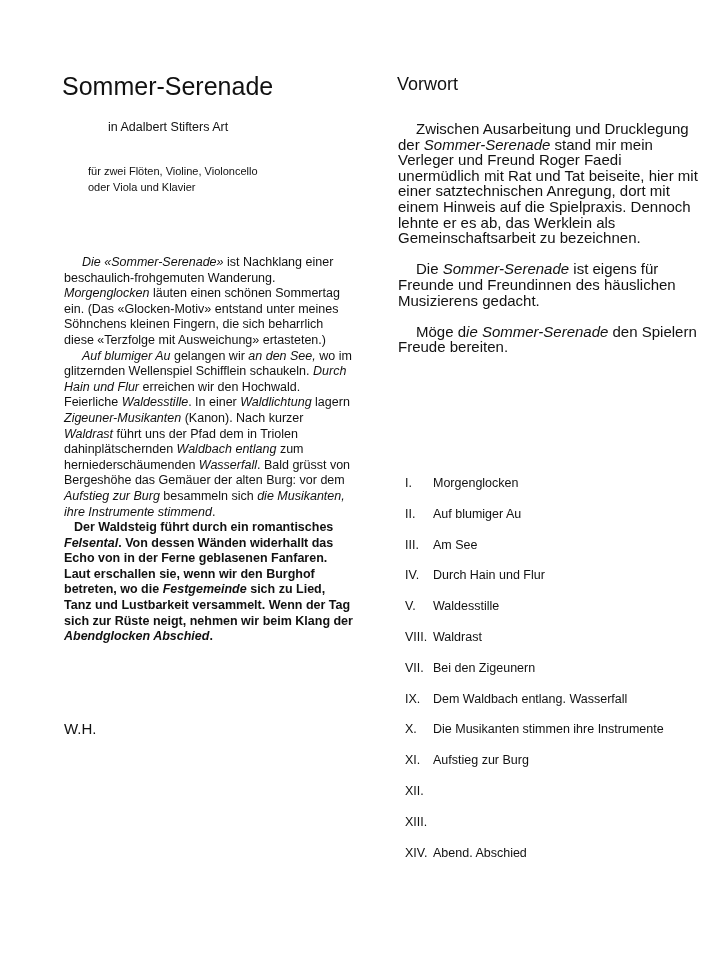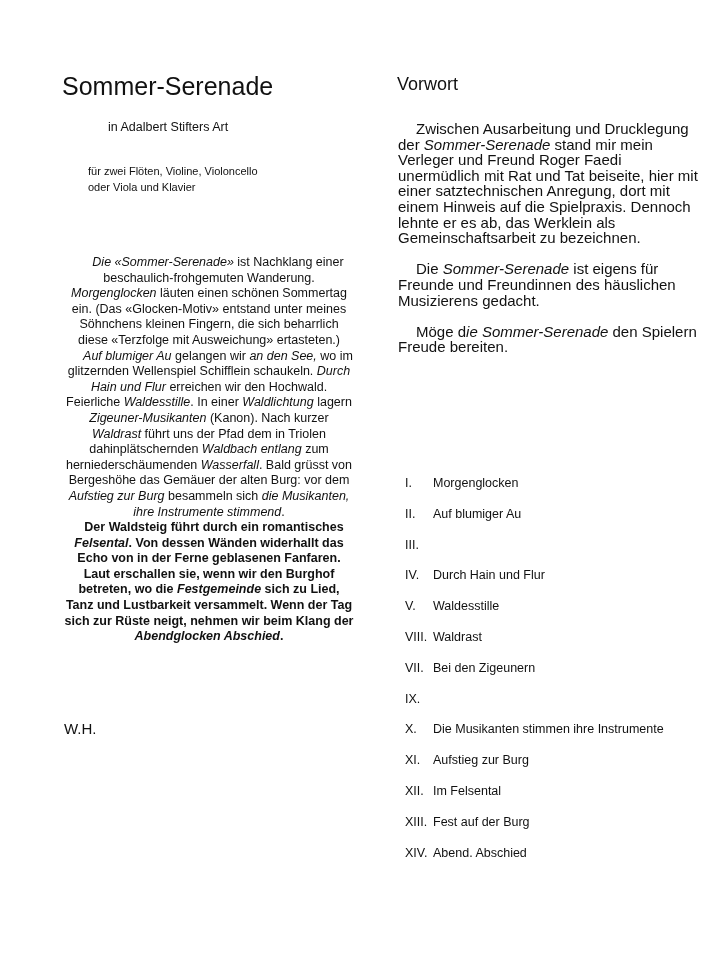--- a/index.html
+++ b/index.html
@@ -6,21 +6,21 @@
     body { width: 705px; height: 957px; position: relative; overflow: hidden;
            font-family: "Liberation Sans", sans-serif; color: #111; }
     .col { position: absolute; top: 0; }
     .left { left: 62px; width: 300px; }
     .right { left: 397px; width: 300px; }
     h1.title { position: absolute; top: 72px; left: 0; margin: 0; font-weight: normal;
                font-size: 25px; letter-spacing: 0px; white-space: nowrap; color: #111; }
     .subtitle { position: absolute; top: 120px; left: 2px; font-size: 12.5px; white-space: nowrap; padding-left: 44px; }
     .instr { position: absolute; top: 163px; left: 4px; font-size: 11px; line-height: 16px; white-space: pre-line; margin-left: 22px; }
     .prose { position: absolute; top: 255px; left: 2px; width: 290px; font-size: 12.5px; line-height: 15.6px; }
-    .prose p { margin: 0; text-align: center; }
+    .prose p { margin: 0; }
     .prose .ind { text-indent: 18px; }
     .prose .ind2 { text-indent: 10px; font-weight: bold; }
     .sig { position: absolute; top: 720px; left: 2px; font-size: 15px; }
     h2.vtitle { position: absolute; top: 74px; left: 0; margin: 0; font-weight: normal; font-size: 18px; }
     .vprose { position: absolute; top: 121px; left: 1px; width: 300px; font-size: 15px; line-height: 15.6px; }
     .vprose p { margin: 0 0 15.6px 0; text-indent: 18px; }
     .toc { position: absolute; top: 476px; left: 8px; width: 280px; font-size: 12.5px; }
     .toc-item { display: flex; margin-bottom: 15.6px; line-height: 15.2px; }
     .toc-num { width: 28px; flex: 0 0 28px; }
     .toc-label { flex: 1; }
@@ -53,54 +53,54 @@
       <div class="toc-item">
         <span class="toc-num">I.</span>
         <span class="toc-label">Morgenglocken</span>
       </div>
       <div class="toc-item">
         <span class="toc-num">II.</span>
         <span class="toc-label">Auf blumiger Au</span>
       </div>
       <div class="toc-item">
         <span class="toc-num">III.</span>
+        <span class="toc-label">Am See</span>
       </div>
       <div class="toc-item">
         <span class="toc-num">IV.</span>
         <span class="toc-label">Durch Hain und Flur</span>
       </div>
       <div class="toc-item">
         <span class="toc-num">V.</span>
         <span class="toc-label">Waldesstille</span>
       </div>
       <div class="toc-item">
         <span class="toc-num">VIII.</span>
         <span class="toc-label">Waldrast</span>
       </div>
       <div class="toc-item">
         <span class="toc-num">VII.</span>
         <span class="toc-label">Bei den Zigeunern</span>
       </div>
       <div class="toc-item">
         <span class="toc-num">IX.</span>
+        <span class="toc-label">Dem Waldbach entlang. Wasserfall</span>
       </div>
       <div class="toc-item">
         <span class="toc-num">X.</span>
         <span class="toc-label">Die Musikanten stimmen ihre Instrumente</span>
       </div>
       <div class="toc-item">
         <span class="toc-num">XI.</span>
         <span class="toc-label">Aufstieg zur Burg</span>
       </div>
       <div class="toc-item">
         <span class="toc-num">XII.</span>
-        <span class="toc-label">Im Felsental</span>
       </div>
       <div class="toc-item">
         <span class="toc-num">XIII.</span>
-        <span class="toc-label">Fest auf der Burg</span>
       </div>
       <div class="toc-item">
         <span class="toc-num">XIV.</span>
         <span class="toc-label">Abend. Abschied</span>
       </div>
     </div>
 </div>
 
 </body></html>

